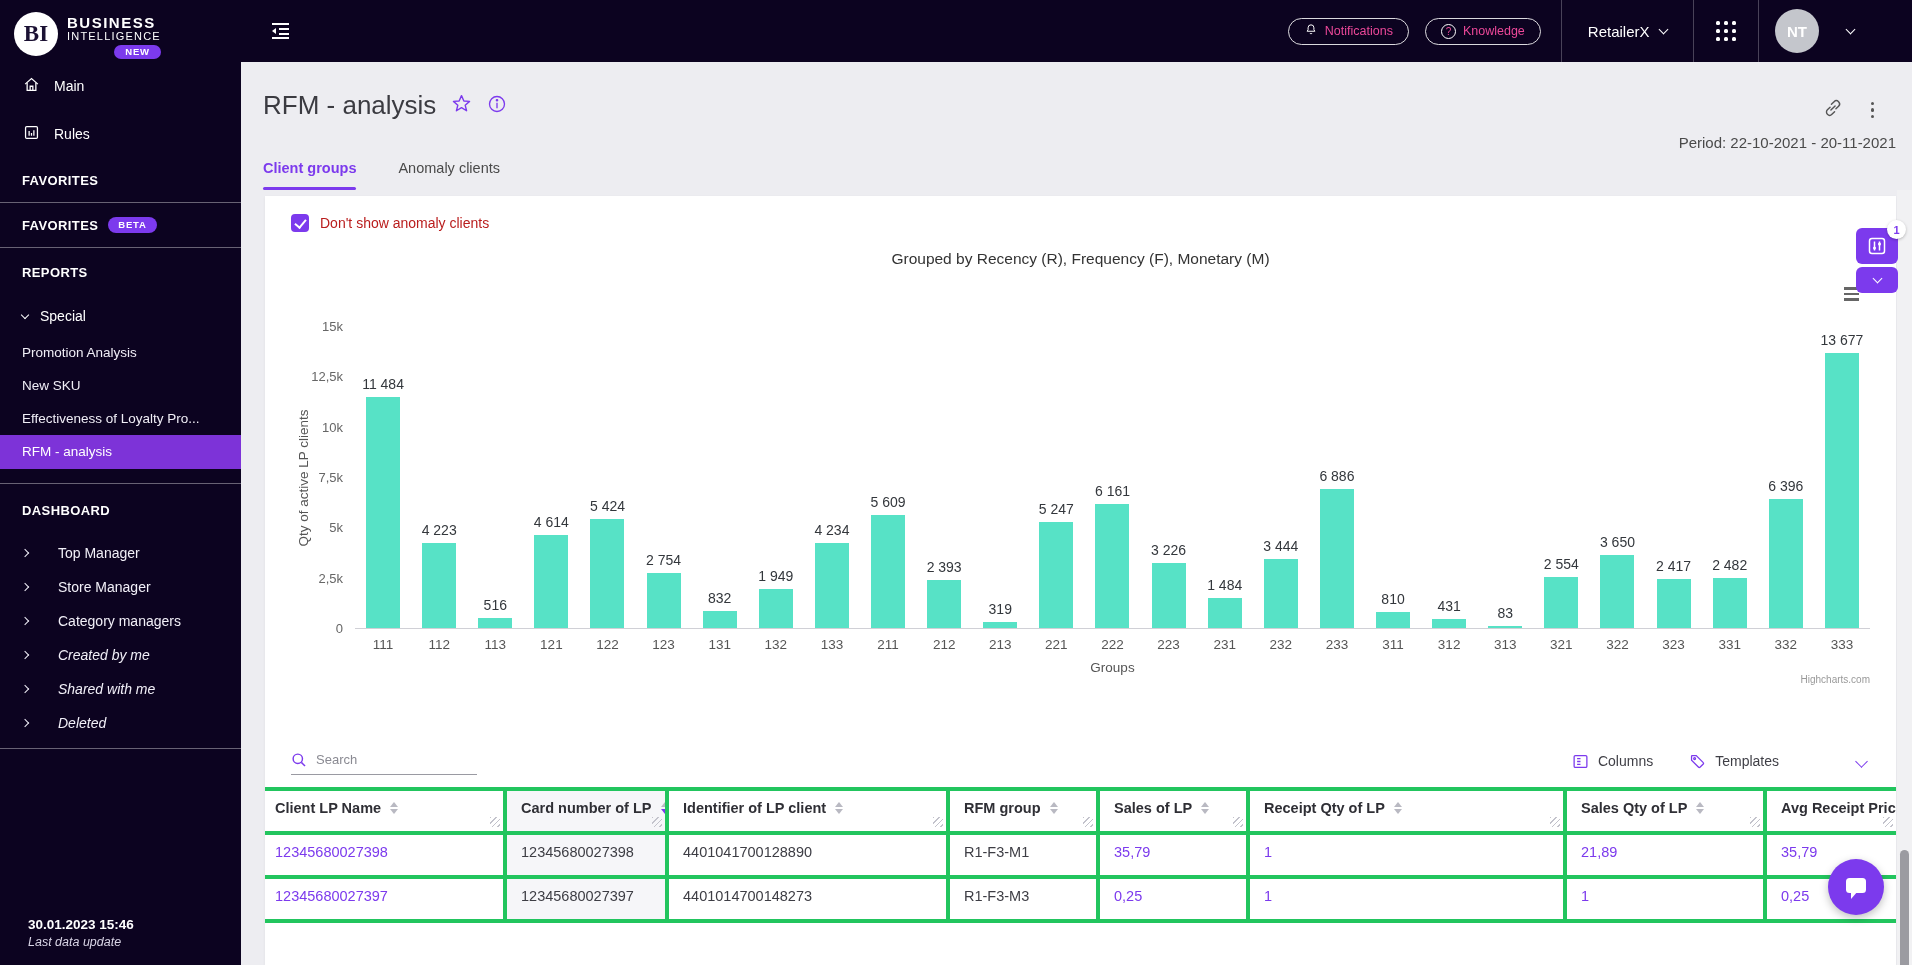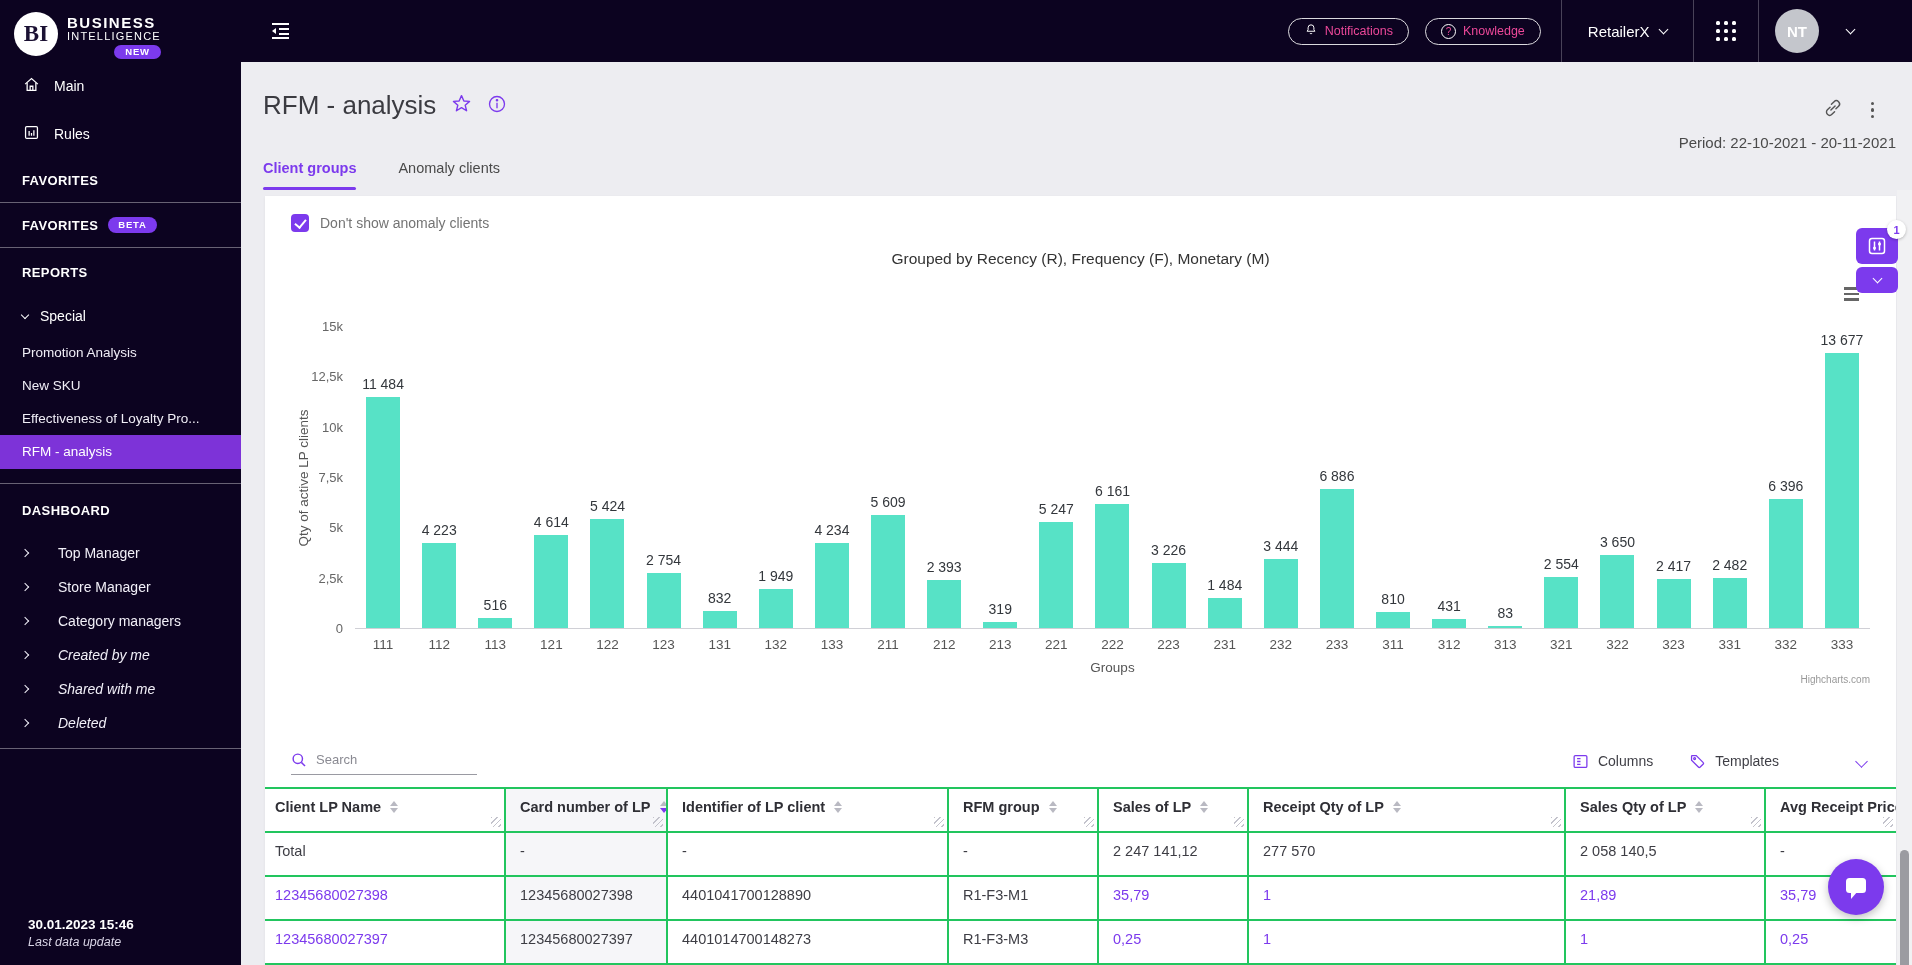--- a/index.html
+++ b/index.html
@@ -63,21 +63,21 @@
   .tab { font-size:14.5px; color:#4a4a4a; padding-bottom:14px; position:relative; cursor:pointer; }
   .tab.active { color:#7c3aed; font-weight:700; }
   .tab.active::after { content:""; position:absolute; left:0; right:0; bottom:0; height:3px; border-radius:2px; background:#7c3aed; }
 
   
   .card { position:absolute; left:24px; top:134px; width:1631px; bottom:0; background:#fff; box-shadow:0 1px 3px rgba(0,0,0,.06); overflow:hidden; }
   .checkbox-row { position:absolute; left:26px; top:18px; display:flex; align-items:center; gap:11px; cursor:pointer; }
   .cbx { width:18px; height:18px; background:#7c3aed; border-radius:4px; position:relative; flex:none; }
   .cbx::after { content:""; position:absolute; left:6px; top:2.5px; width:5px; height:9px;
                 border-right:2px solid #fff; border-bottom:2px solid #fff; transform:rotate(40deg); }
-  .cbx-label { font-size:14px; color:#737373; }
+  .cbx-label { font-size:14px; color:#b91c1c; }
 
   
   .chart-title { position:absolute; left:0; width:100%; top:54px; text-align:center; font-size:15.5px; color:#333; }
   .ctx-menu { position:absolute; right:34px; top:88px; display:flex; flex-direction:column; gap:3px; cursor:pointer; padding:3px; }
   .ctx-menu b { width:15px; height:2.5px; background:#666; }
   .y-title { position:absolute; left:38px; top:282px; transform:translate(-50%,-50%) rotate(-90deg); font-size:13.5px; color:#555; white-space:nowrap; }
   .ytick { position:absolute; left:0; width:78px; text-align:right; font-size:13px; color:#666; }
   .bars-row { position:absolute; left:90px; top:131px; width:1515px; height:302px; display:flex; align-items:flex-end; border-bottom:1px solid #d0d0d6; }
   .slot { flex:1; display:flex; flex-direction:column; justify-content:flex-end; align-items:center; min-width:0; }
   .bar-value { font-size:14px; color:#33373c; margin-bottom:5px; white-space:nowrap; }
@@ -95,21 +95,21 @@
                   padding:4px 4px 7px 25px; font-size:13px; color:#333; font-family:"Liberation Sans",sans-serif; }
   .search-input::placeholder { color:#8a8a92; }
   .tb-right { margin-left:auto; display:flex; align-items:center; }
   .tb-btn { display:flex; align-items:center; gap:9px; font-size:14px; color:#3f3f46; cursor:pointer; }
   .tb-btn + .tb-btn { margin-left:36px; }
   .tb-chev { margin-left:74px; color:#7c3aed; cursor:pointer; padding:4px; }
   .tb-chev .chev { width:9px; height:9px; }
 
   
   .grid-table { position:absolute; left:0; top:591px; border-collapse:collapse; table-layout:fixed; width:1631px; }
-  .grid-table th, .grid-table td { border:2px solid #22c55e; height:44px; padding:0 6px 6px 14px; text-align:left;
+  .grid-table th, .grid-table td { border:4px solid #22c55e; height:44px; padding:0 6px 6px 14px; text-align:left;
                                    white-space:nowrap; overflow:hidden; font-size:14.5px; }
   .grid-table tr > *:first-child { border-left:none; padding-left:10px; }
   .grid-table tr > *:last-child { border-right:none; }
   .grid-table th { font-weight:700; color:#2f2f35; position:relative; cursor:pointer; }
   .grid-table th::after { content:""; position:absolute; right:3px; bottom:4px; width:10px; height:10px;
                           background:repeating-linear-gradient(135deg,#c3c3cc 0 1px,transparent 1px 4px); }
   .grid-table td { color:#3d3d44; }
   .grid-table .shaded { background:#f6f6f9; }
   .th-inner { display:flex; align-items:center; }
   .sort { display:inline-flex; flex-direction:column; gap:2.5px; margin-left:9px; }
@@ -572,30 +572,20 @@
             </th>
             <th>
               <div class="th-inner">
                 <span>Avg Receipt Price</span>
               </div>
             </th>
           </tr>
         </thead>
       <tbody id="tbody">
           <tr>
-            <td>Total</td>
-            <td class="shaded">-</td>
-            <td>-</td>
-            <td>-</td>
-            <td>2 247 141,12</td>
-            <td>277 570</td>
-            <td>2 058 140,5</td>
-            <td>-</td>
-          </tr>
-          <tr>
             <td><span class="cell-link">12345680027398</span></td>
             <td class="shaded">12345680027398</td>
             <td>4401041700128890</td>
             <td>R1-F3-M1</td>
             <td><span class="cell-link">35,79</span></td>
             <td><span class="cell-link">1</span></td>
             <td><span class="cell-link">21,89</span></td>
             <td><span class="cell-link">35,79</span></td>
           </tr>
           <tr>

